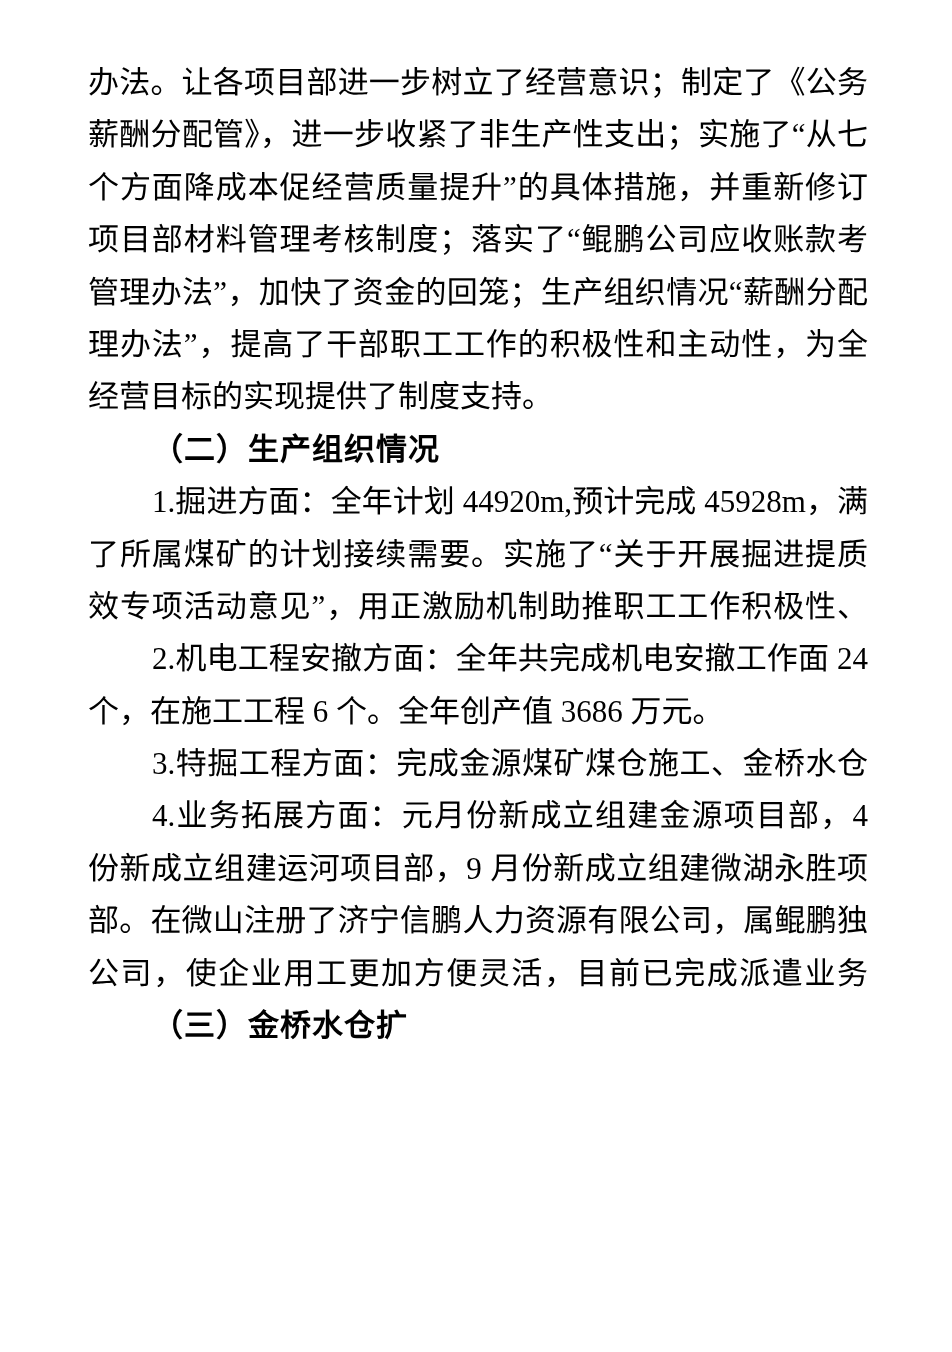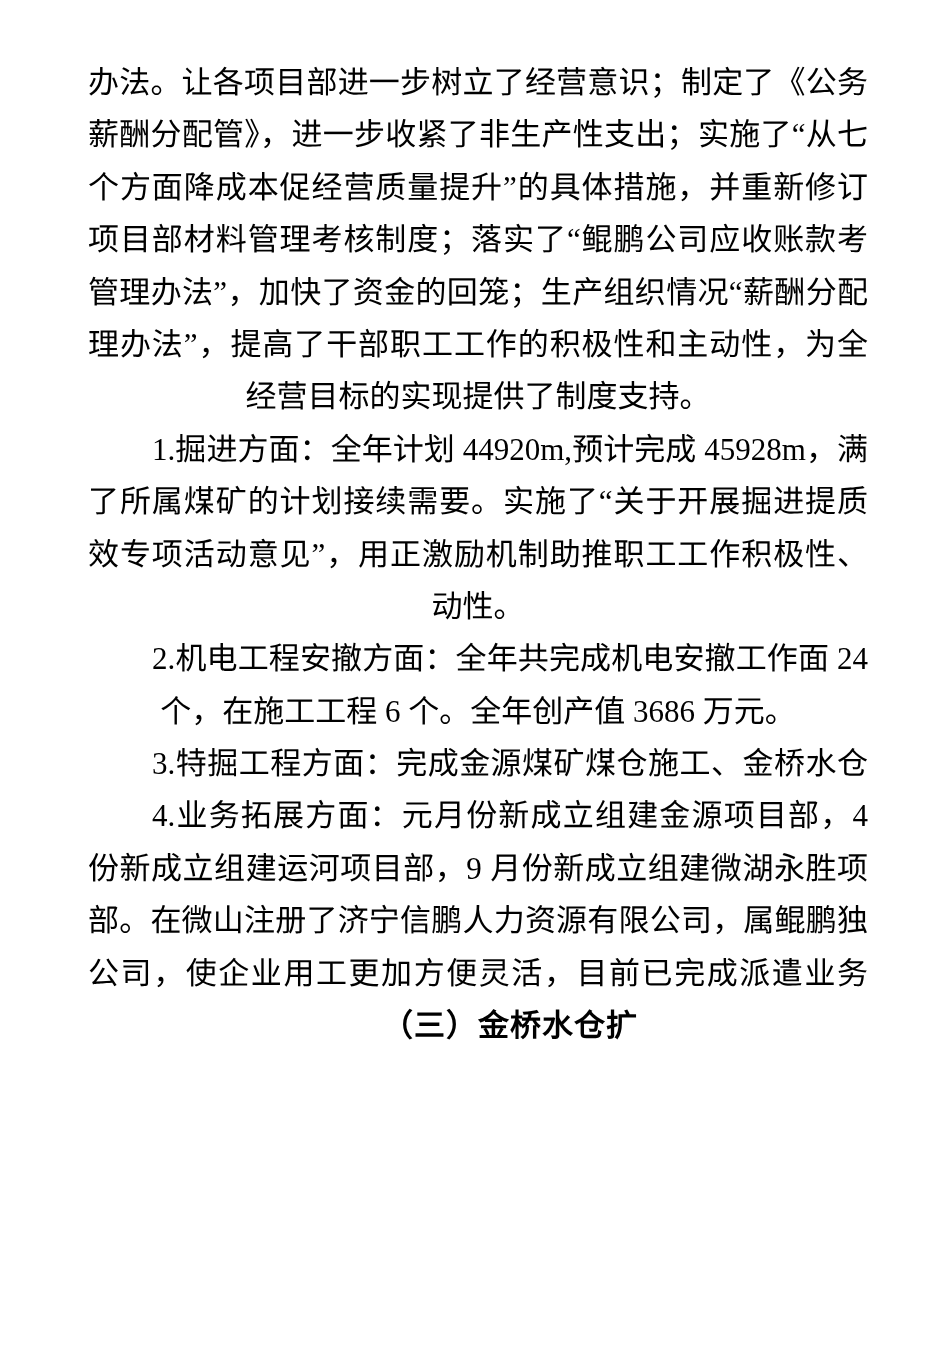--- a/index.html
+++ b/index.html
@@ -17,21 +17,21 @@
     font-family: "Liberation Serif", "DejaVu Serif", serif;
     font-size: 31px;
     color: #000000;
     overflow: hidden;
   }
   .para { margin: 0; padding: 0; }
   .line {
     height: 52.4px;
     line-height: 52.4px;
     overflow: hidden;
-    text-align: center;
+    text-align: left;
   }
   
   .line.fill {
     text-align: justify;
     text-align-last: justify;
   }
   
   .line.indent { text-indent: 64px; }
   .line.heading {
     font-weight: bold;
@@ -46,26 +46,28 @@
   <div class="para">
     <div class="line fill">办法。让各项目部进一步树立了经营意识；制定了《公务支</div>
     <div class="line fill">薪酬分配管》，进一步收紧了非生产性支出；实施了“从七</div>
     <div class="line fill">个方面降成本促经营质量提升”的具体措施，并重新修订了</div>
     <div class="line fill">项目部材料管理考核制度；落实了“鲲鹏公司应收账款考核</div>
     <div class="line fill">管理办法”，加快了资金的回笼；生产组织情况“薪酬分配管</div>
     <div class="line fill">理办法”，提高了干部职工工作的积极性和主动性，为全年</div>
     <div class="line">经营目标的实现提供了制度支持。</div>
   </div>
 
+  <div class="para">
+    <div class="line heading indent">（二）生产组织情况</div>
+  </div>
 
   <div class="para">
     <div class="line fill indent">1.掘进方面：全年计划 44920m,预计完成 45928m，满足</div>
     <div class="line fill">了所属煤矿的计划接续需要。实施了“关于开展掘进提质提</div>
     <div class="line fill">效专项活动意见”，用正激励机制助推职工工作积极性、主</div>
-    <div class="line">动性。</div>
   </div>
 
   <div class="para">
     <div class="line fill indent">2.机电工程安撤方面：全年共完成机电安撤工作面 24</div>
     <div class="line">个，在施工工程 6 个。全年创产值 3686 万元。</div>
   </div>
 
   <div class="para">
     <div class="line fill indent">3.特掘工程方面：完成金源煤矿煤仓施工、金桥水仓扩</div>
   </div>

